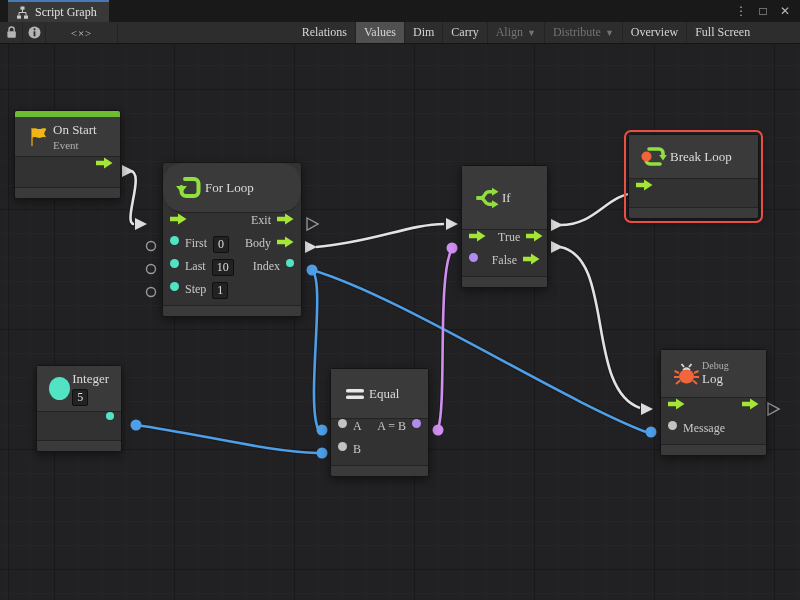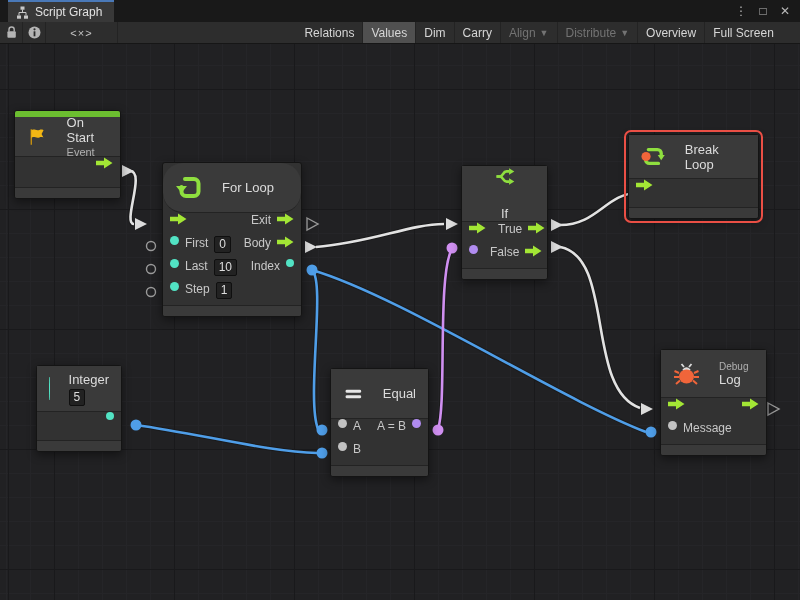--- a/index.html
+++ b/index.html
@@ -1,18 +1,18 @@
 <!DOCTYPE html>
 <html><head>
 <meta charset="utf-8">
 <style>
   * { box-sizing: border-box; margin: 0; padding: 0; }
   html,body { width:800px; height:600px; overflow:hidden; background:#191919;
     font-family:"Liberation Sans", sans-serif; }
-  #app { position:relative; width:800px; height:600px; }
+  #app { position:relative; width:800px; height:600px;font-family:Liberation Serif, serif; }
 
   
   .tabbar { position:absolute; left:0; top:0; width:800px; height:22px;
     background:#191919; display:flex; align-items:stretch; }
   .tab { margin-left:8px; background:#383838; border-top:2px solid #4a79b8;
     display:flex; align-items:center; gap:6px; padding:0 12px 0 8px;
     color:#e2e2e2; font-size:12px; }
   .win-controls { margin-left:auto; display:flex; align-items:center; gap:4px;
     padding-right:6px; color:#b8b8b8; font-size:12px; }
   .win-btn { width:18px; text-align:center; cursor:default; }
@@ -51,21 +51,21 @@
     background-position:54px 45px, 54px 45px, 6px 21px, 6px 21px; }
   .edge-line { position:absolute; left:8px; top:0; bottom:0; width:1px;
     background:#19191b; }
   svg.wires { position:absolute; left:0; top:0; }
 
   
   .node { position:absolute; background:#323232; border:1px solid #141414;
     border-radius:3px; box-shadow:0 3px 10px rgba(0,0,0,.45); color:#cdcdcd; }
   .node.selected { outline:2px solid #ea4f45; outline-offset:2px; }
   .event-bar { height:6px; background:#6cbe30; border-radius:2px 2px 0 0; }
-  .nhead { background:#3a3a3a; display:flex; align-items:center; gap:19px;
+  .nhead { background:#3a3a3a; display:flex; align-items:center; gap:2px;
     padding:0 12px; border-bottom:1px solid #232323; }
   .nhead .ttl { font-size:13px; color:#dcdcdc; }
   .nhead .sub { font-size:11px; color:#b0b0b0; margin-top:1px; }
   .nhead .cat { font-size:10px; color:#b0b0b0; }
   .nfoot { height:11px; background:#3a3a3a; border-top:1px solid #232323;
     border-radius:0 0 2px 2px; }
   .prow { display:flex; align-items:flex-start; height:23px; padding:0 7px;
     font-size:12px; color:#c8c8c8; gap:6px; }
   .prow .sp { flex:1; }
   .dot { width:9px; height:9px; border-radius:50%; flex:0 0 auto; }
@@ -281,21 +281,21 @@
       <div class="prow">
         <span class="dot teal"></span>
         <span>Step</span>
         <span class="vbox">1</span>
         <span class="sp"></span>
       </div>
       <div class="nfoot"></div>
     </div>
 
     <div class="node" style="left:461px; top:121px; width:87px;">
-      <div class="nhead" style="height:56px;flex-direction:column;">
+      <div class="nhead" style="height:64px;">
         <svg width="26" height="26" viewBox="0 0 26 26">
           <path d="M2.5 13 H6.5 C11 13 10 6.8 15 6.8 H18" fill="none" stroke="#8fdf3f" stroke-width="3.4"></path>
           <path d="M2.5 13 H6.5 C11 13 10 19.2 15 19.2 H18" fill="none" stroke="#8fdf3f" stroke-width="3.4"></path>
           <polygon points="18,2.8 24.5,6.8 18,10.8" fill="#8fdf3f"></polygon>
           <polygon points="18,15.2 24.5,19.2 18,23.2" fill="#8fdf3f"></polygon>
         </svg>
         <div class="ttl">If</div>
       </div>
       <div class="prow">
         <svg class="farrow" width="17" height="12" viewBox="0 0 17 12">

